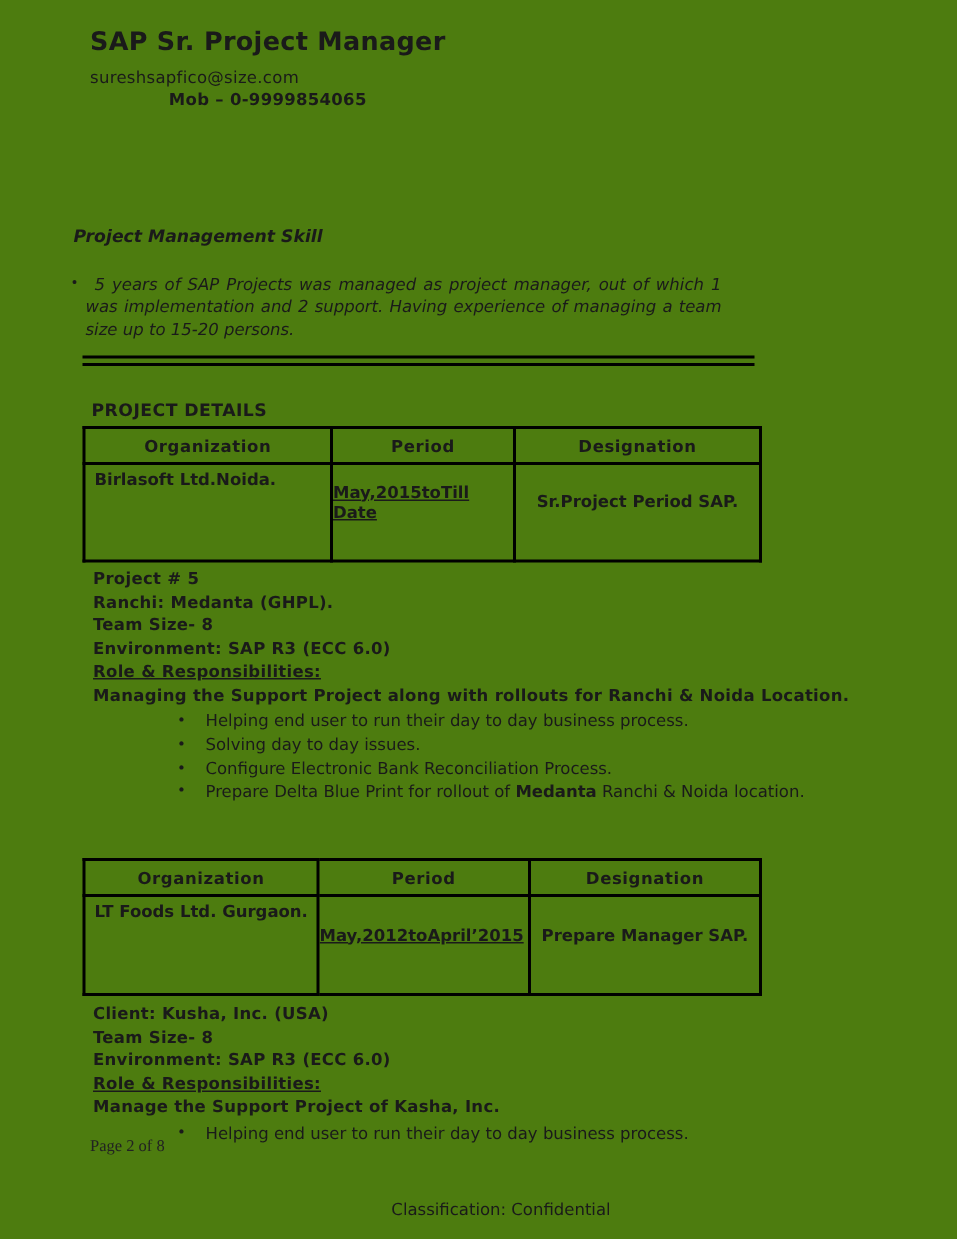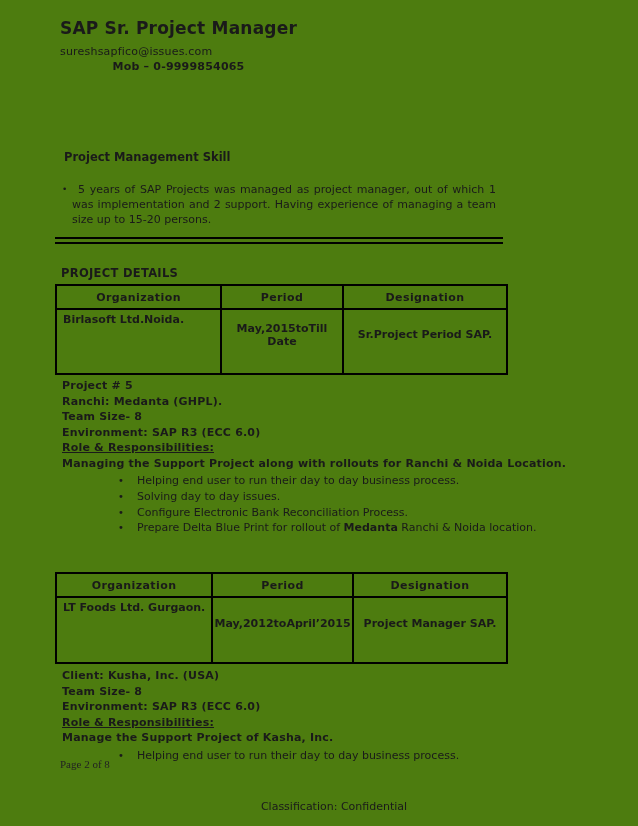--- a/index.html
+++ b/index.html
@@ -8,21 +8,21 @@
     color:#1a1a1a; font-family:"DejaVu Sans", sans-serif; overflow:hidden;
   }
 
   
   .hdr { position:absolute; left:60px; top:18px; }
   .hdr h1 { margin:0 0 7px 0; font-size:17px; font-weight:bold; letter-spacing:0.2px; }
   .hdr .email { font-size:11px; margin-bottom:2px; letter-spacing:0.2px; }
   .hdr .mob { font-size:11px; font-weight:bold; letter-spacing:0.2px;text-align:center; }
 
   
-  .skills { position:absolute; left:62px; top:150px; width:440px; }
+  .skills { position:absolute; left:47px; top:150px; width:440px;font-style:italic; }
   .skills h2 { margin:0 0 18px 2px; font-size:11.5px; font-weight:bold; }
   .skill-row { display:flex; }
   .skill-row .dot { width:10px; font-size:9px; line-height:15.2px; }
   .skill-text {
     margin:0; width:424px; font-size:11px; line-height:15.2px;
     text-align:justify; text-indent:6px;
   }
 
   
   .double-rule {
@@ -38,21 +38,21 @@
     position:absolute; border-collapse:collapse; table-layout:fixed;
     font-size:11px; font-weight:bold; color:#1a1a1a;
   }
   .ptable th, .ptable td { border:2px solid #000; overflow:hidden; }
   .ptable th { height:22px; text-align:center; font-weight:bold; letter-spacing:0.4px; padding:0; }
   .t1 { left:55px; top:284px; width:451px; }
   .t2 { left:55px; top:572px; width:451px; }
   .t1 td { height:49px; }
   .t2 td { height:50px; }
   td.org { vertical-align:top; text-align:left; padding:3px 2px 0 6px; }
-  td.period { vertical-align:middle; text-align:center; padding:0 0 14px 0; }
+  td.period { vertical-align:middle; padding:0 0 14px 0;text-decoration:underline; }
   td.desig { vertical-align:middle; text-align:center; padding:0 0 14px 0; }
 
   
   .proj { position:absolute; left:62px; width:560px; }
   .p1 { top:378px; }
   .p2 { top:668px; }
   .proj .line { font-size:11px; font-weight:bold; line-height:15.5px; white-space:nowrap; letter-spacing:0.2px; }
   .proj .line.u { text-decoration:underline; }
   .proj ul { list-style:none; margin:2px 0 0 0; padding:0; }
   .proj li { display:flex; font-size:11px; line-height:15.8px; }
@@ -65,21 +65,21 @@
   }
   .classif { position:absolute; left:0; top:800px; width:100%; text-align:center; font-size:11px;padding-left:15px; }
 </style>
 </head>
 <body>
 
 <div class="page">
 
   <header class="hdr">
     <h1>SAP Sr. Project Manager</h1>
-    <div class="email">sureshsapfico@issues.com</div>
+    <div class="email">sureshsapfico@size.com</div>
     <div class="mob">Mob – 0-9999854065</div>
   </header>
 
   <section class="skills">
     <h2>Project Management Skill</h2>
     <div class="skill-row">
       <span class="dot">•</span>
       <p class="skill-text">5 years of SAP Projects was managed as project manager, out of which 1 was implementation and 2 support. Having experience of managing a team size up to 15-20 persons.</p>
     </div>
   </section>
@@ -147,21 +147,21 @@
       <tr>
         <th>Organization</th>
         <th>Period</th>
         <th>Designation</th>
       </tr>
     </thead>
     <tbody>
       <tr>
         <td class="org">LT Foods Ltd. Gurgaon.</td>
         <td class="period">May,2012toApril’2015</td>
-        <td class="desig">Project Manager SAP.</td>
+        <td class="desig">Prepare Manager SAP.</td>
       </tr>
     </tbody>
   </table>
 
   <section class="proj p2">
     <div class="line">Client: Kusha, Inc. (USA)</div>
     <div class="line">Team Size- 8</div>
     <div class="line">Environment: SAP R3 (ECC 6.0)</div>
     <div class="line u">Role &amp; Responsibilities:</div>
     <div class="line">Manage the Support Project of Kasha, Inc.</div>

